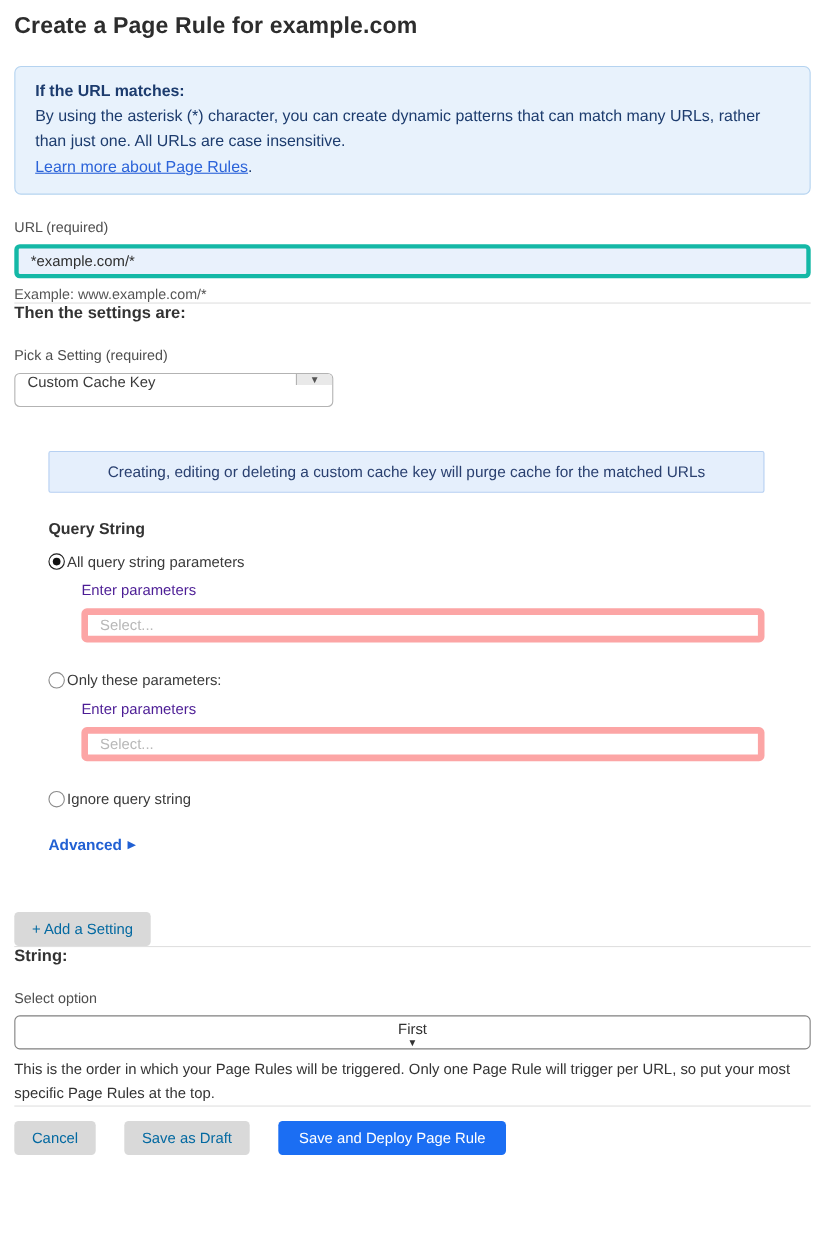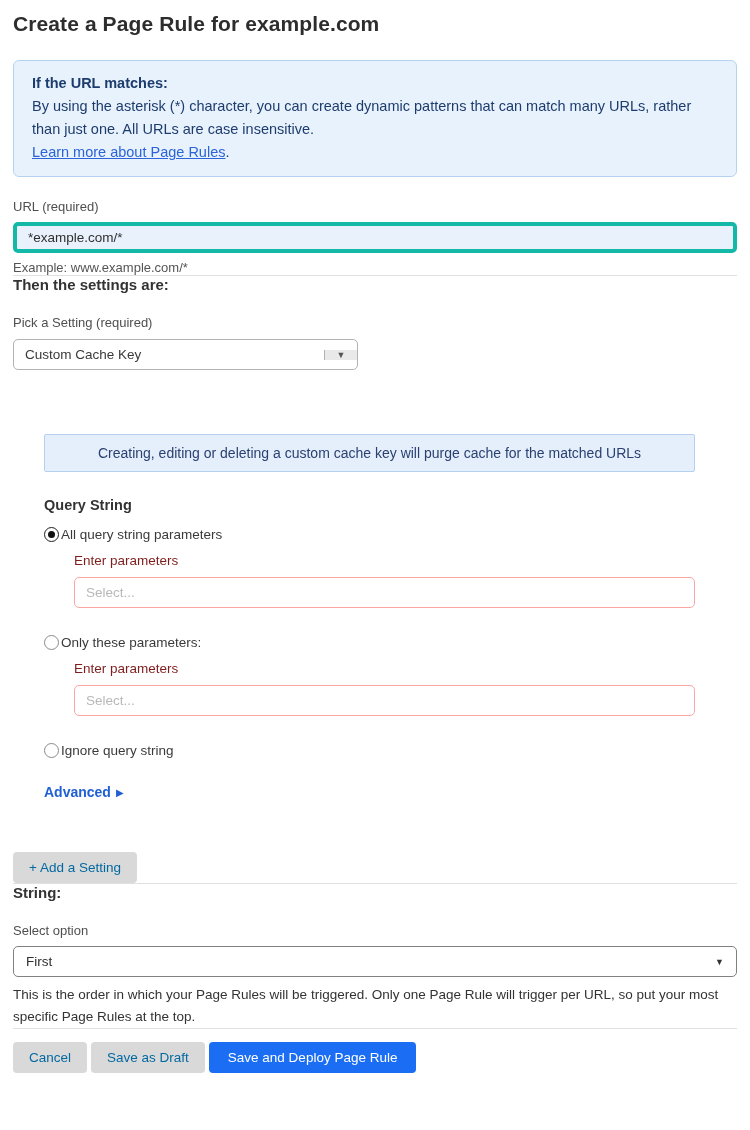--- a/index.html
+++ b/index.html
@@ -75,26 +75,26 @@
 
   .section-heading {
     font-size: 15px;
     font-weight: bold;
     color: #333;
   }
 
   
   .setting-picker {
     margin-top: 9px;
-    width: 345px;
+    width: 290px;
     height: 31px;
     border: 1px solid #b3b3b3;
     border-radius: 5px;
     display: flex;
-    align-items: center;
+    align-items: flex-start;
     background: #fff;
     cursor: pointer;
     overflow: hidden;
   }
   .setting-picker .picker-value {
     flex: 1;
     display: flex;
     align-items: center;
     padding: 0 11px;
     font-size: 13.5px;
@@ -108,21 +108,21 @@
     align-items: center;
     justify-content: center;
     font-size: 9px;
     color: #555;
   }
 
   
   .setting-panel { margin-left: 31px; width: 651px; }
 
   .notice-box {
-    margin-top: 64px;
+    margin-top: 40px;
     background: #e5effc;
     border: 1px solid #b6d0f2;
     border-radius: 2px;
     padding: 10px 14px;
     text-align: center;
     font-size: 14px;
     color: #2a4070;
   }
 
   .sub-heading {
@@ -158,30 +158,30 @@
   }
   .radio-label {
     margin-left: 2px;
     font-size: 13.5px;
     color: #3a3a3a;
   }
 
   .sub-field { margin-left: 30px; }
   .sub-field .sub-label {
     font-size: 13.5px;
-    color: #7f1d1d;
+    color: #4c1d95;
     margin-top: 11px;
   }
   .select-input {
     display: block;
     width: 100%;
     height: 31px;
     margin-top: 9px;
     background: #fff;
-    border: 1px solid #fca5a5;
+    border: 6px solid #fca5a5;
     border-radius: 5px;
     padding: 0 11px;
     font-family: "Liberation Sans", sans-serif;
     font-size: 13.5px;
     color: #a21caf;
     outline: none;
   }
   .select-input::placeholder { color: #b8b8b8; opacity: 1; }
 
   .row-gap-lg { margin-top: 27px; text-align: center; }
@@ -221,41 +221,42 @@
 
   .order-select {
     margin-top: 8px;
     width: 100%;
     height: 31px;
     border: 1px solid #808080;
     border-radius: 5px;
     background: #fff;
     display: flex;
     align-items: center;
-    justify-content: space-between;
+    justify-content: flex-end;
     padding: 0 12px;
     font-size: 13.5px;
     color: #2f2f2f;
     cursor: pointer;
+    flex-direction: column;
   }
   .order-select .order-arrow { font-size: 9px; color: #333; }
 
   .order-helper {
     margin-top: 7px;
     font-size: 13.5px;
     color: #333;
     line-height: 22px;
     max-width: 720px;
   }
   .hr-3 { margin-top: 16px; }
 
   .footer-actions {
     margin-top: 13px;
     display: flex;
-    gap: 4px;
+    gap: 26px;
     align-items: center;
   }
 </style>
 </head>
 <body>
 
 <div class="page">
 
   <h1 class="page-title">Create a Page Rule for example.com</h1>
 

